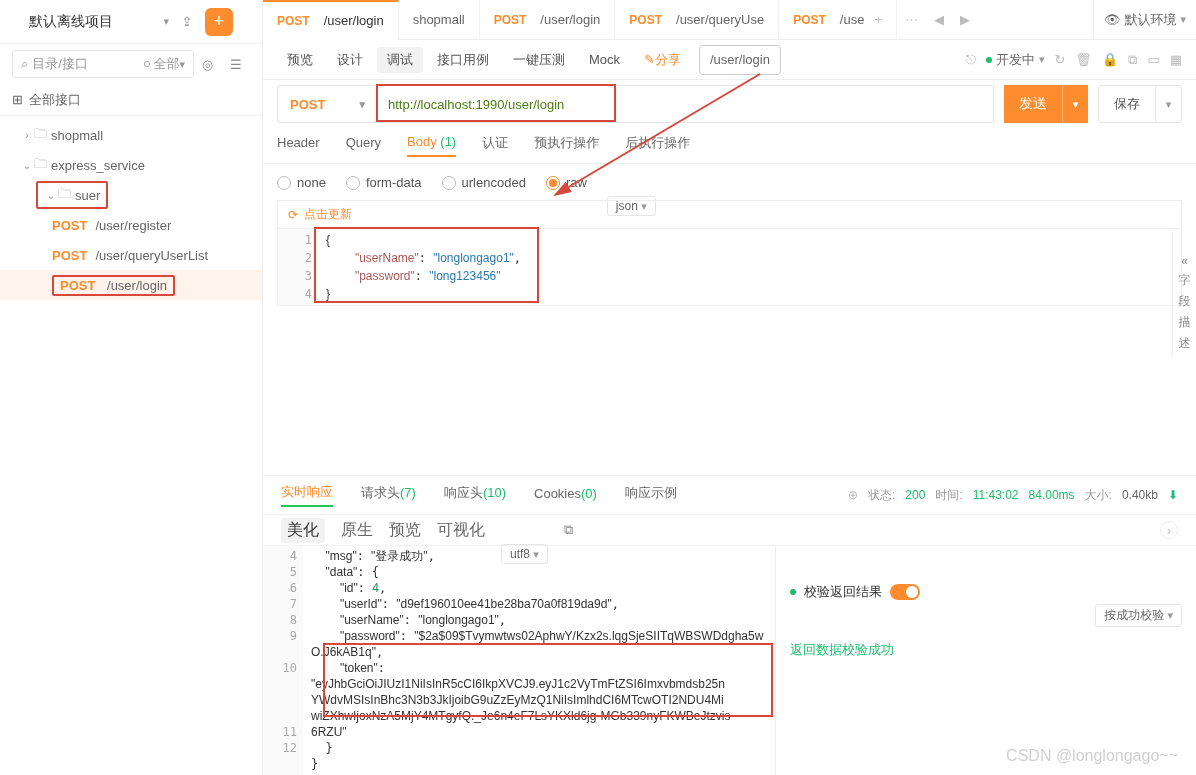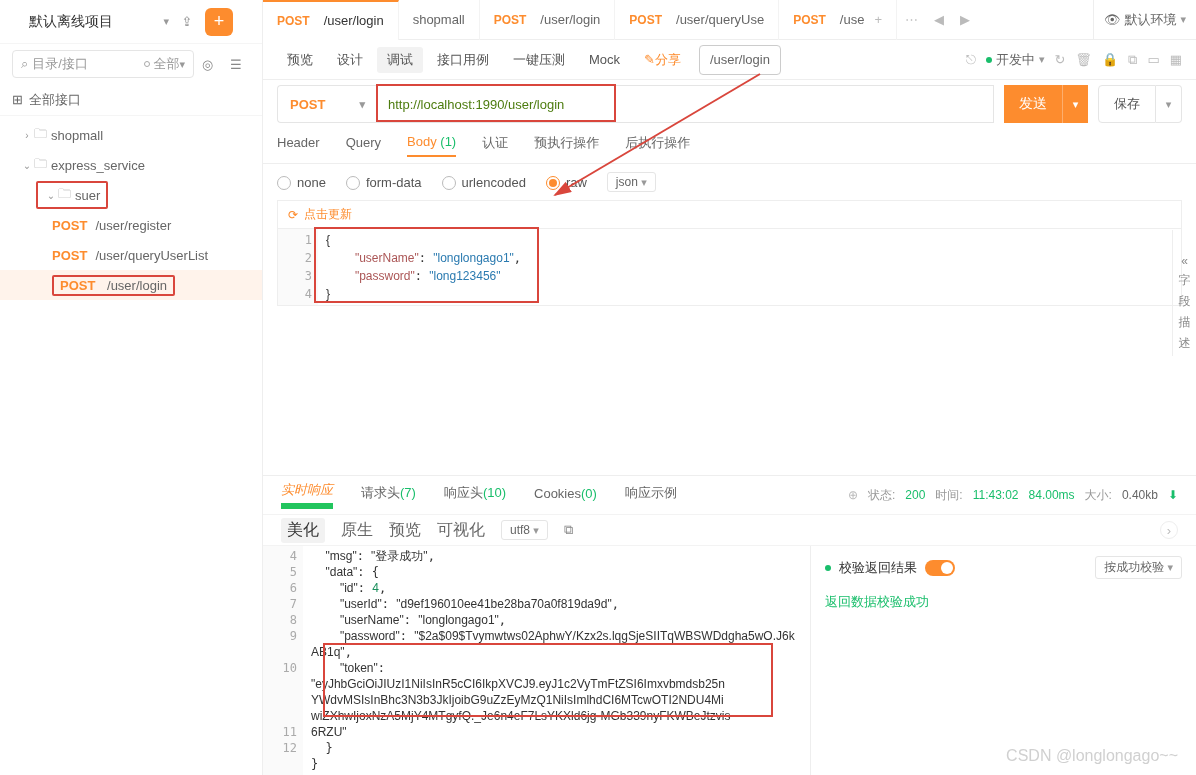--- a/index.html
+++ b/index.html
@@ -49,48 +49,48 @@
 .save-btn { width: 58px; height: 38px; border: 1px solid #e5e5e5; display: flex; align-items: center; justify-content: center; color: #555; margin-left:10px; border-radius:4px 0 0 4px;}
 .save-drop { width: 26px; height: 38px; border: 1px solid #e5e5e5; border-left:none; display:flex;align-items:center;justify-content:center;color:#888; border-radius:0 4px 4px 0;}
 .req-tabs { height: 36px; display: flex; align-items: center; padding: 0 14px; gap: 26px; border-bottom: 1px solid #eee;}
 .req-tab { color: #666; padding-bottom:6px;}
 .req-tab.active { color: #fd8c2e; border-bottom: 2px solid #fd8c2e; }
 .body-row { height: 36px; display: flex; align-items: center; padding: 0 14px; gap: 20px; }
 .radio { width: 14px; height: 14px; border: 1px solid #bbb; border-radius: 50%; display: inline-flex; align-items: center; justify-content: center;}
 .radio.checked { border-color: #fd8c2e; }
 .radio.checked::after { content:""; width:8px; height:8px; background:#fd8c2e; border-radius:50%;}
 .radio-lb { color: #555; display:flex; align-items:flex-end; gap:6px;}
-.json-sel { border:1px solid #e5e5e5; border-radius:3px; padding:2px 8px; color:#666; font-size:12px;}
+.json-sel { border:1px solid #e5e5e5; border-radius:3px; padding:2px 8px; color:#666; font-size:12px;margin-top:48px;}
 .body-right { margin-left:auto; display:flex; gap:8px;}
 .btn-sm { border:1px solid #e5e5e5; border-radius:3px; padding:3px 8px; color:#666; font-size:12px;}
 .editor { margin: 0 14px; border:1px solid #eee; }
 .editor-head { height:28px; border-bottom:1px solid #eee; display:flex; align-items:center; padding:0 10px; color:#fd8c2e; gap:6px; font-size:12px;}
 .editor-body { display:flex; }
 .gutter { width:40px; background:#fafafa; text-align:right; padding:2px 6px; color:#aaa; font-family: Consolas,monospace; font-size:12px; line-height:18px;}
 .code { flex:1; padding:2px 8px; font-family: Consolas,monospace; font-size:12px; line-height:18px; position:relative;}
 .code .br { color:#333; }
 .code .key { color:#ab5656; }
 .code .str { color:#2a7ab0; }
 .right-strip { position:absolute; right:0; top:230px; width:24px; border-left:1px solid #eee; padding-top:20px;}
 .right-strip div { writing-mode: horizontal-tb; text-align:center; color:#888; font-size:12px; margin:4px 0;}
 .resp { position:absolute; left:0; right:0; top:475px; bottom:0; border-top:1px solid #eee;}
 .resp-tabs { height:38px; display:flex; align-items:center; padding:0 18px; gap:28px;}
 .resp-tab { color:#666; padding-bottom:4px;}
-.resp-tab.active { color:#fd8c2e; border-bottom:6px solid #22c55e;font-style:italic;}
+.resp-tab.active { color:#fd8c2e; border-bottom:2px solid #22c55e;}
 .resp-status { margin-left:auto; display:flex; align-items:center; gap:10px; font-size:12px;}
 .g200 { color:#19be6b; }
 .gtime { color:#19be6b; }
 .resp-tool { height:32px; display:flex; align-items:center; padding:0 18px; gap:16px; border-top:1px solid #f3f3f3; border-bottom:1px solid #f3f3f3;}
 .rt-item { color:#666; font-size:16px;}
 .rt-item.active { color:#333; background:#f2f2f2; padding:2px 6px; border-radius:3px;}
 .resp-split { display:flex; height: calc(100% - 70px);}
 .resp-code { flex:1; display:flex; overflow:hidden;}
 .resp-gutter { width:40px; background:#fafafa; text-align:right; padding:2px 6px; color:#aaa; font-family:Consolas,monospace; font-size:12px; line-height:16px;}
 .resp-text { flex:1; padding:2px 8px; font-family:Consolas,monospace; font-size:12px; line-height:16px; position:relative;}
-.resp-right { width:386px; border-left:1px solid #eee; padding:10px 14px;}
+.resp-right { width:421px; border-left:1px solid #eee; padding:10px 14px;}
 .toggle { width:30px; height:16px; background:#fd8c2e; border-radius:8px; position:relative; display:inline-block; vertical-align:middle;}
 .toggle::after { content:""; position:absolute; right:2px; top:2px; width:12px; height:12px; background:#fff; border-radius:50%;}
 .valid-head { display:flex; align-items:center; gap:8px; margin-bottom:14px;}
 .valid-success { color:#19be6b; margin-top:10px;}
 .watermark { position:absolute; right:18px; bottom:10px; color:#d0d0d0; font-size:16px;}
 svg.arrow { position:absolute; pointer-events:none; }
 .chev { color:#999; font-size:11px;}
 .num7 { color:#19be6b;}
 .num10 { color:#19be6b;}
 .num0 { color:#19be6b;}

